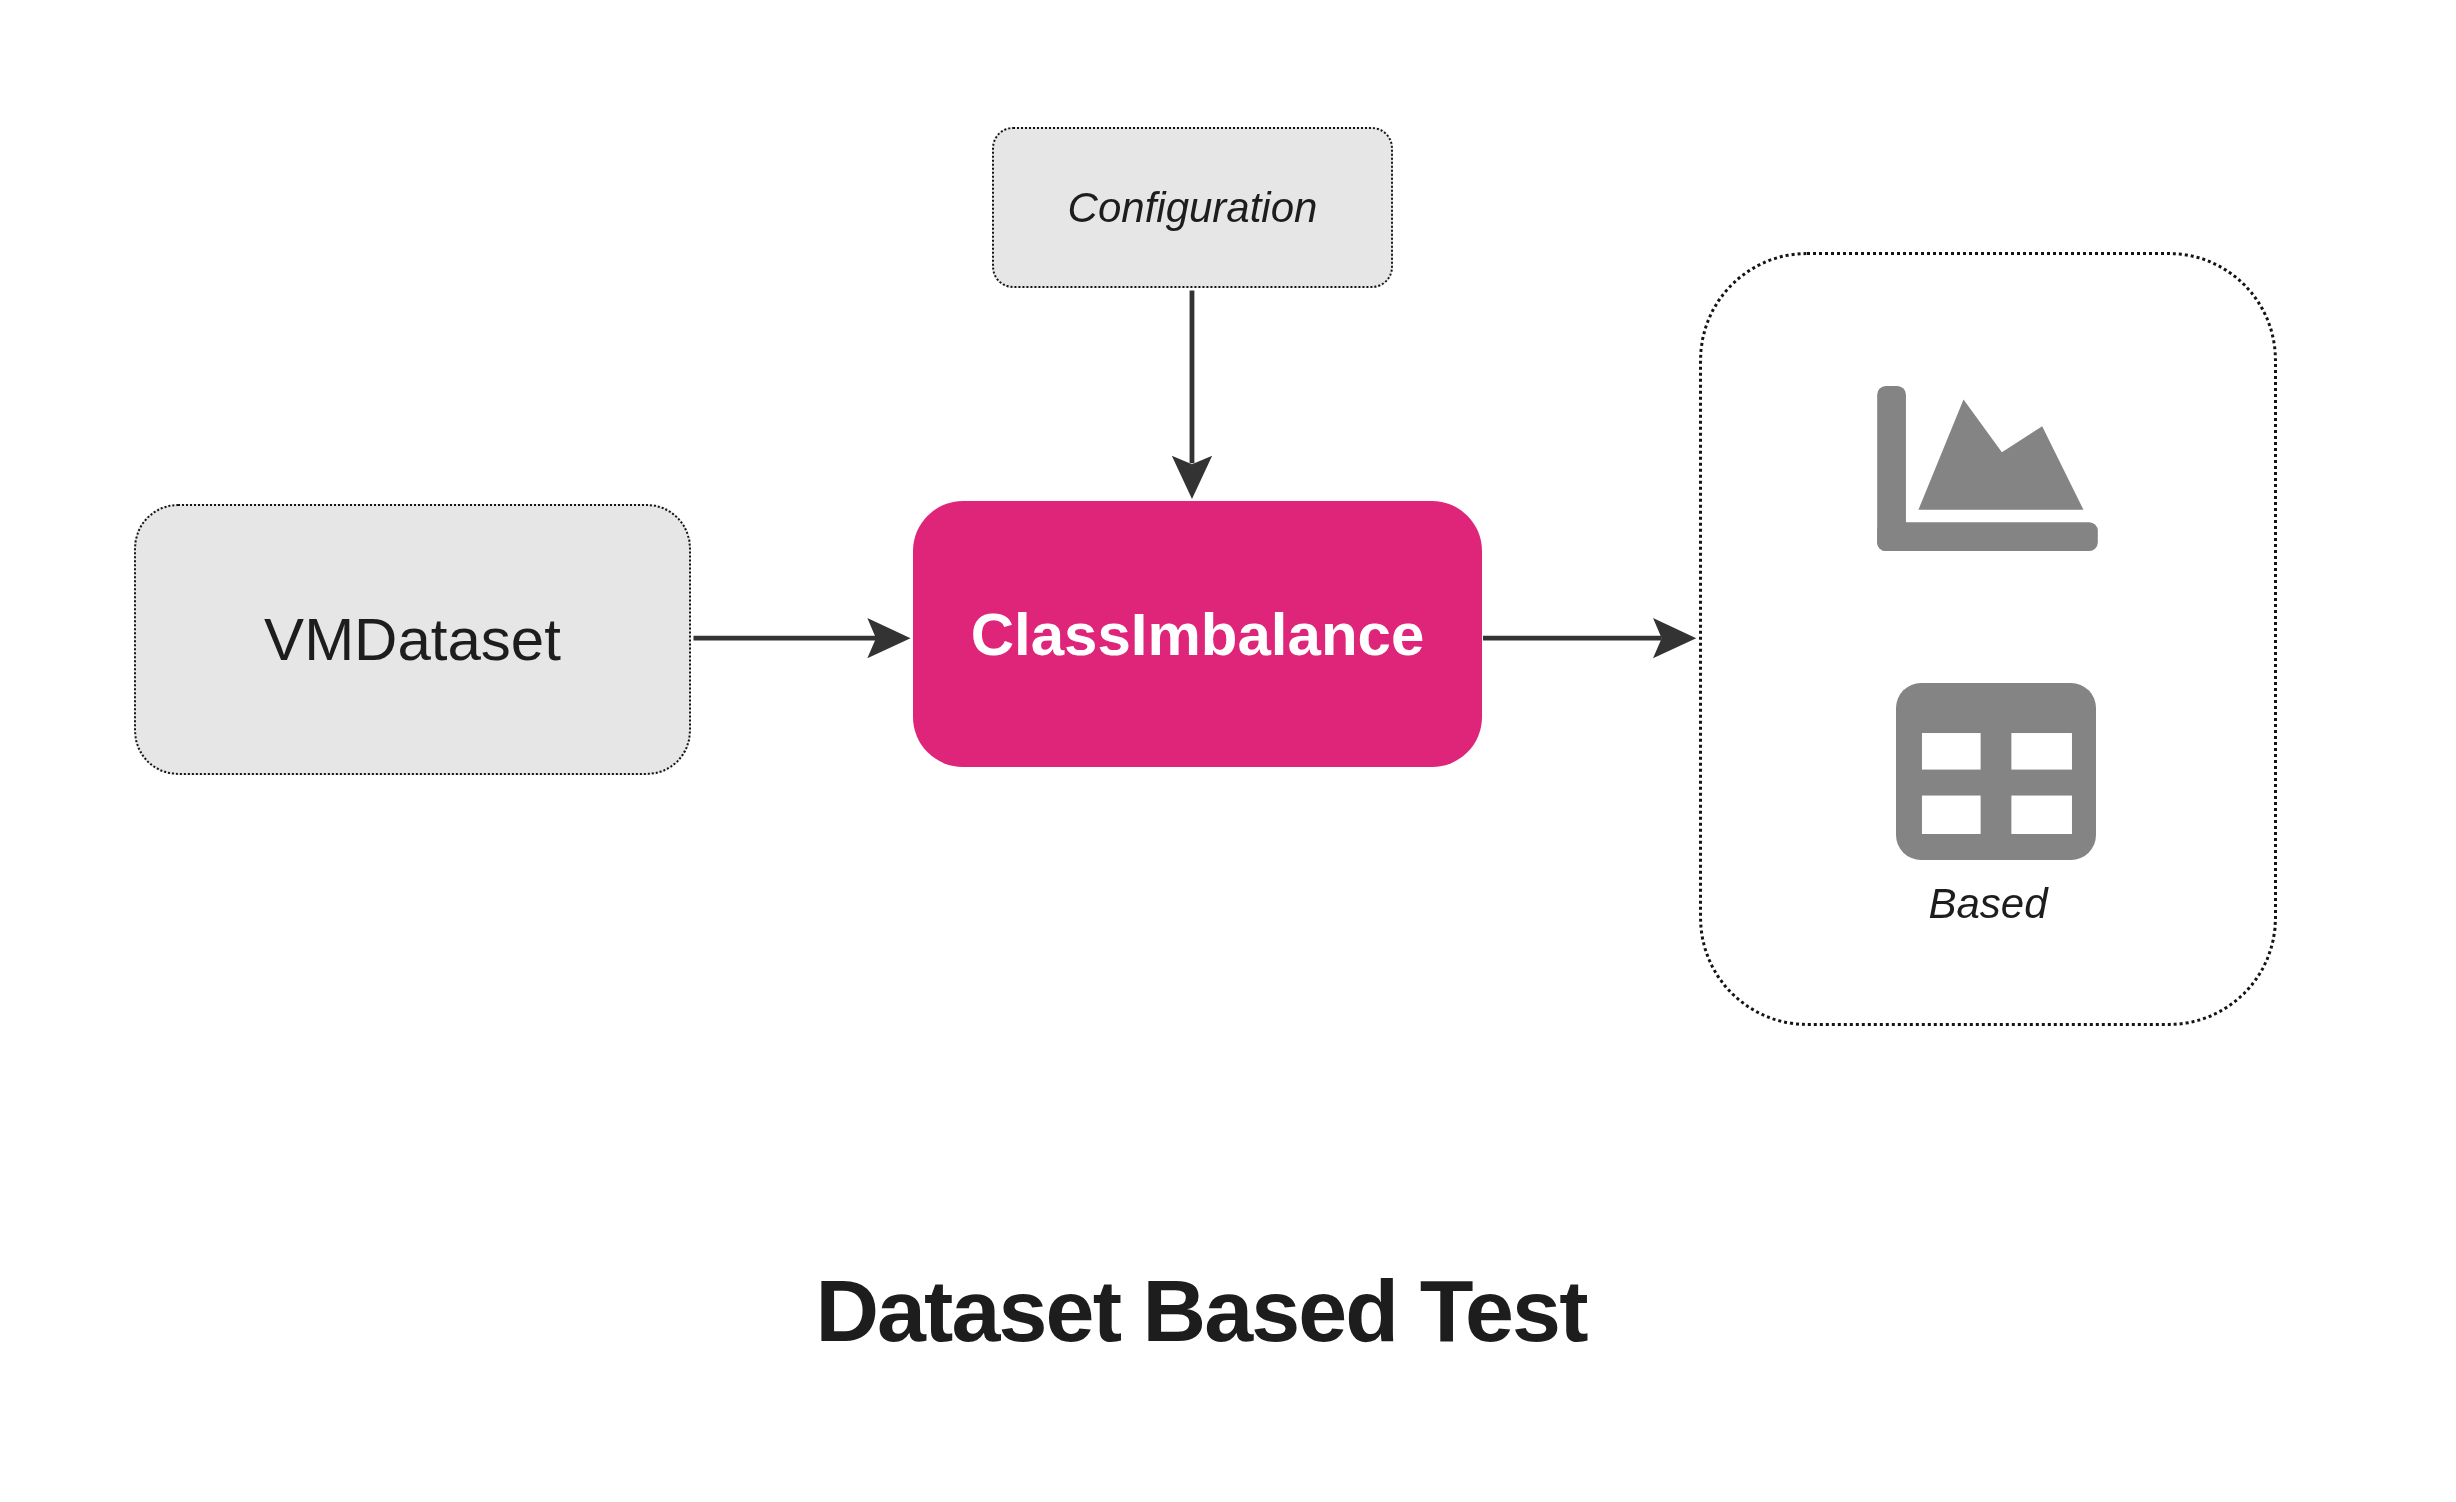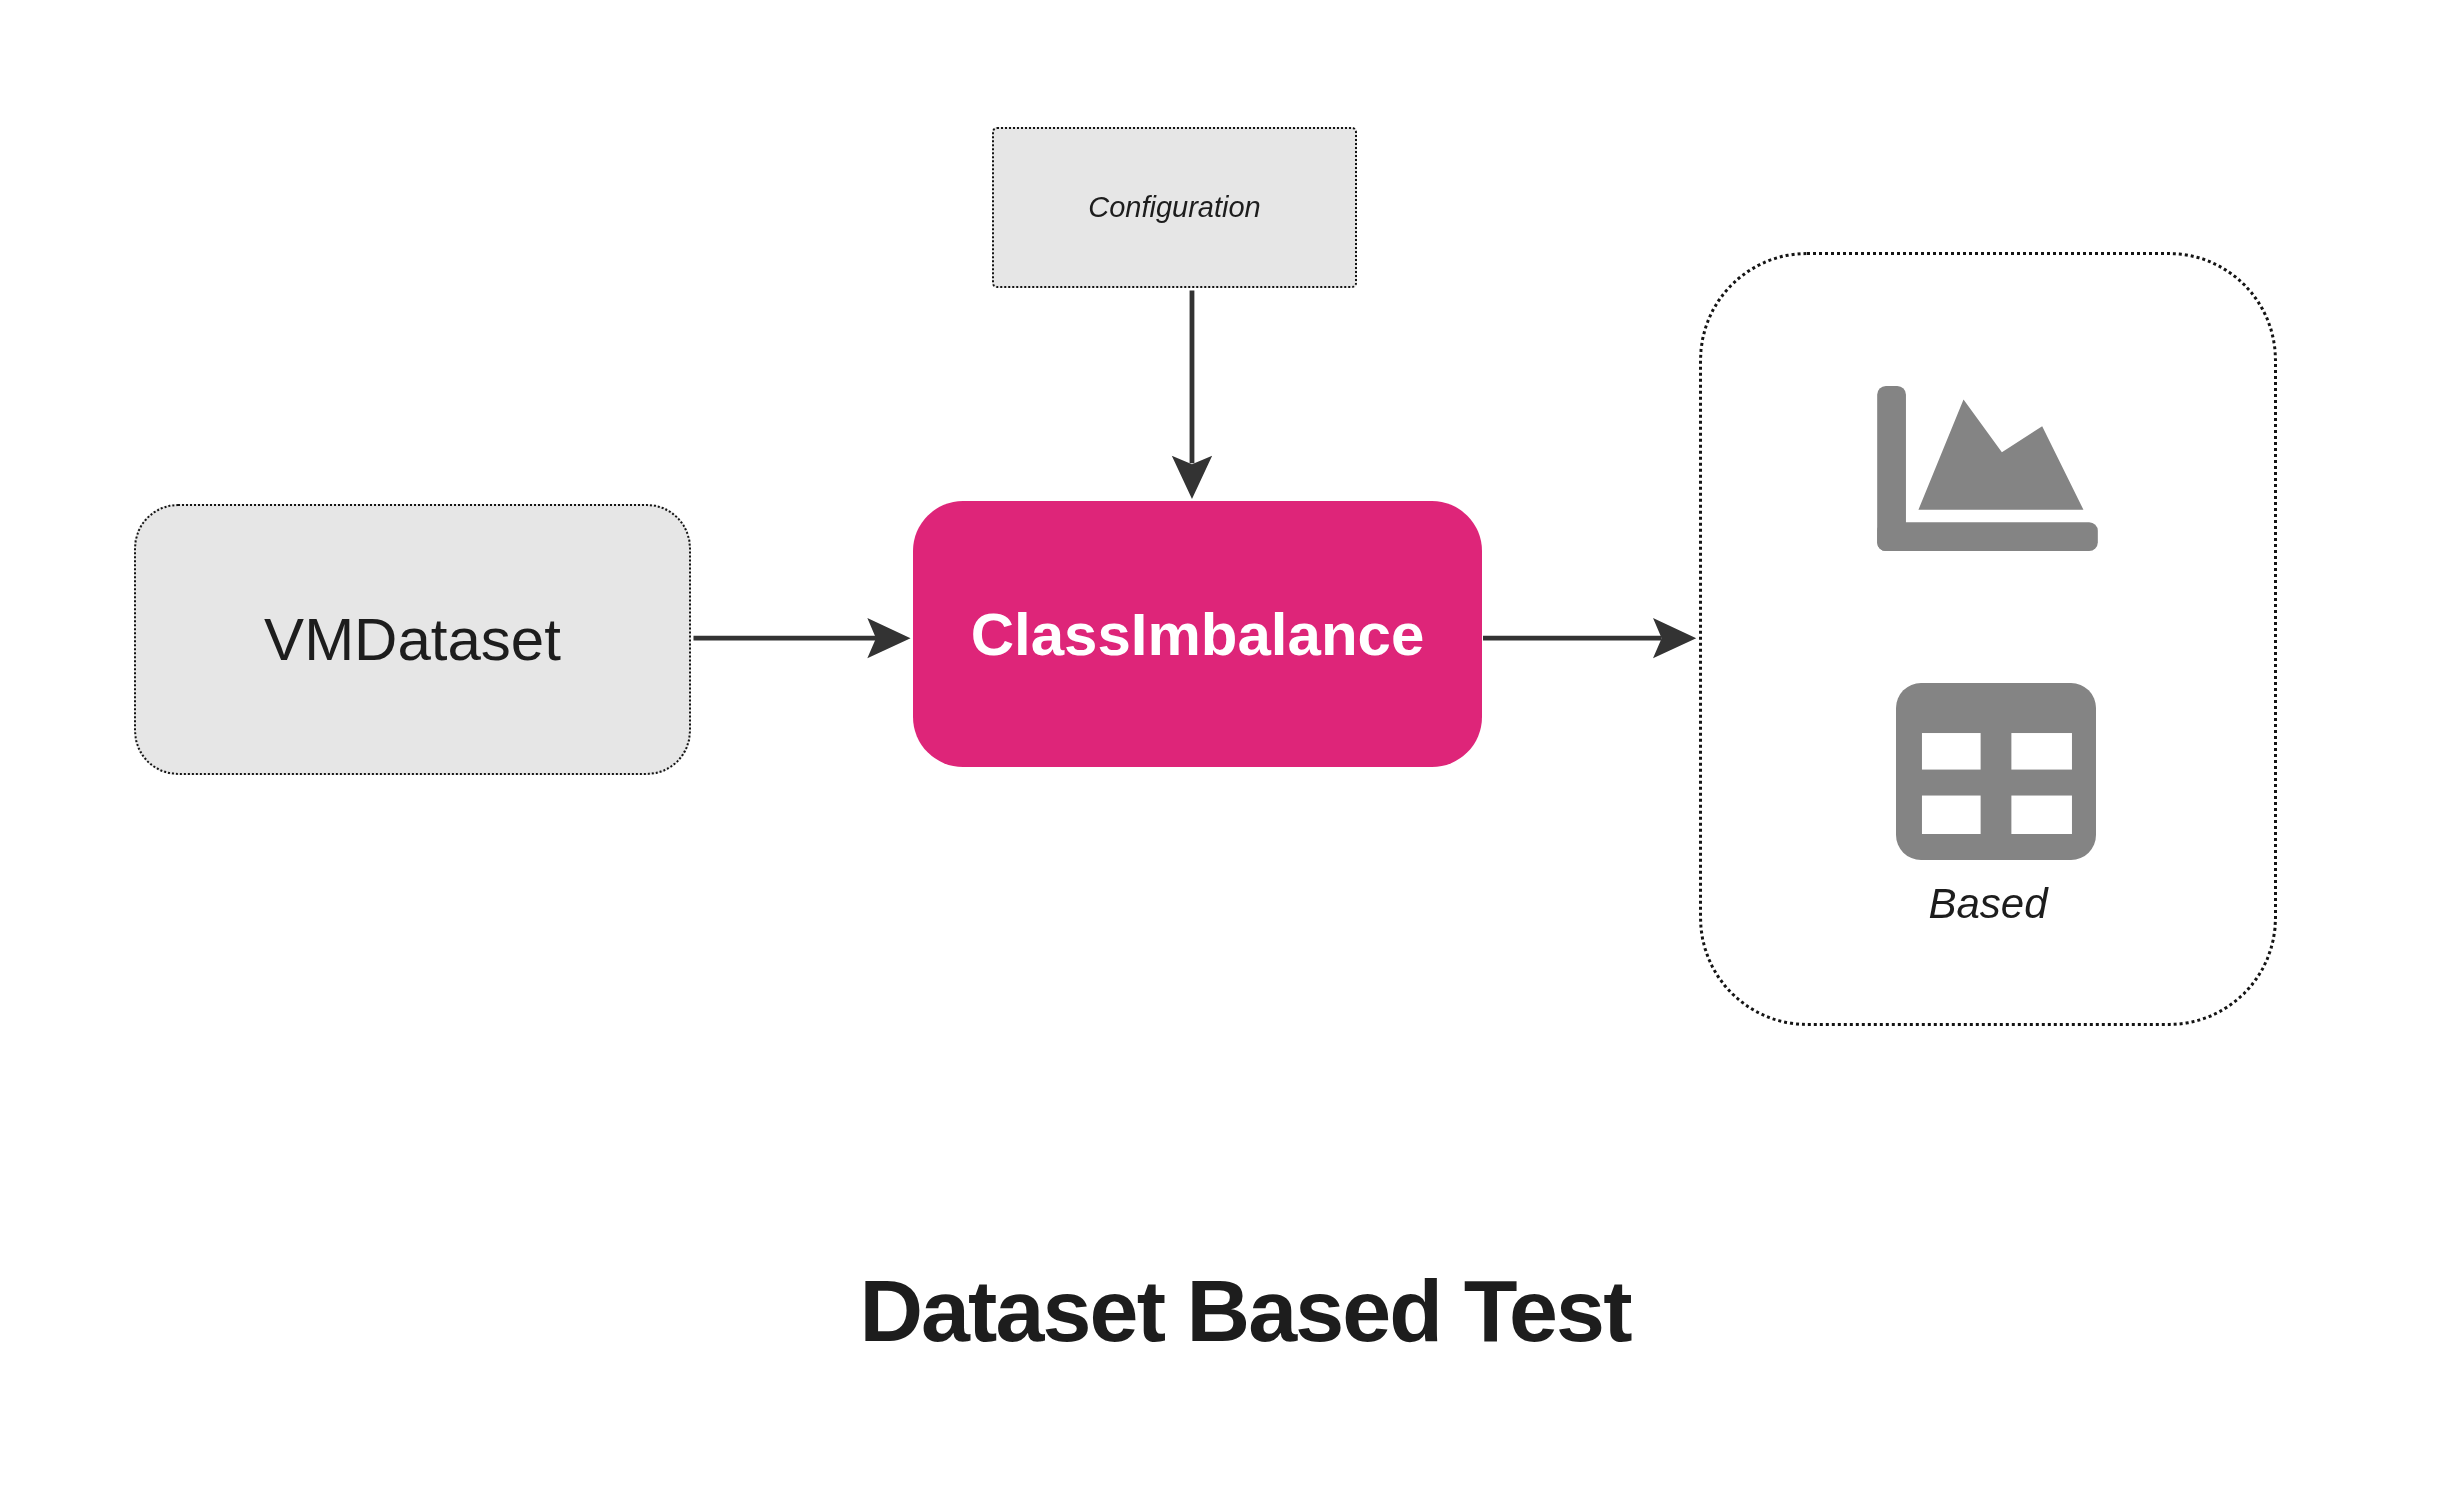--- a/index.html
+++ b/index.html
@@ -11,22 +11,22 @@
     position:relative; width:2456px; height:1503px; background:#ffffff; overflow:hidden;
     font-family:"Liberation Sans", sans-serif; color:var(--text);
   }
   .node{
     position:absolute; display:flex; align-items:center; justify-content:center;
     box-sizing:border-box; text-align:center;
   }
   .node-gray{
     background:var(--node-fill); border:2.9px dotted var(--node-border);
   }
-  .node-configuration{ left:992px; top:127px; width:365px; height:161px; border-radius:5px;
-    font-style:italic; font-size:29px; }
+  .node-configuration{ left:992px; top:127px; width:401px; height:161px; border-radius:21px;
+    font-style:italic; font-size:42px; }
   .node-vmdataset{ left:134px; top:504px; width:557px; height:271px; border-radius:44px;
     font-size:60px;justify-content:center; }
   .node-classimbalance{
     left:913px; top:501px; width:569px; height:266px; border-radius:50px;
     background:var(--accent); color:var(--accent-text); font-weight:700; font-size:60px;
   }
   .artifacts-box{
     position:absolute; left:1699px; top:252px; width:578px; height:774px;
     border:3.8px dotted var(--node-border); border-radius:108px; box-sizing:border-box;
   }
@@ -38,21 +38,21 @@
     font-style:italic; font-size:42px; line-height:1; color:var(--text);
   }
   .label-plots{ top:311px; }
   .label-tables{ top:628px; }
   .artifacts-caption{
     position:absolute; left:1699px; top:1061px; width:578px; text-align:center;
     font-size:60px; line-height:1.15; white-space:nowrap; color:var(--text);
   }
   .diagram-title{
     position:absolute; left:0; top:1260px; width:2402px; text-align:center;
-    font-weight:700; font-size:88px; letter-spacing:-1.9px; color:var(--text);padding-left:44px;
+    font-weight:700; font-size:88px; letter-spacing:-1.9px; color:var(--text);
   }
   .edges{ position:absolute; left:0; top:0; width:2456px; height:1503px; pointer-events:none; }
   .edges line{ stroke:var(--arrow); stroke-width:5; }
   .edges polygon{ fill:var(--arrow); }
 </style>
 </head>
 <body>
 
 <div class="canvas">
 

